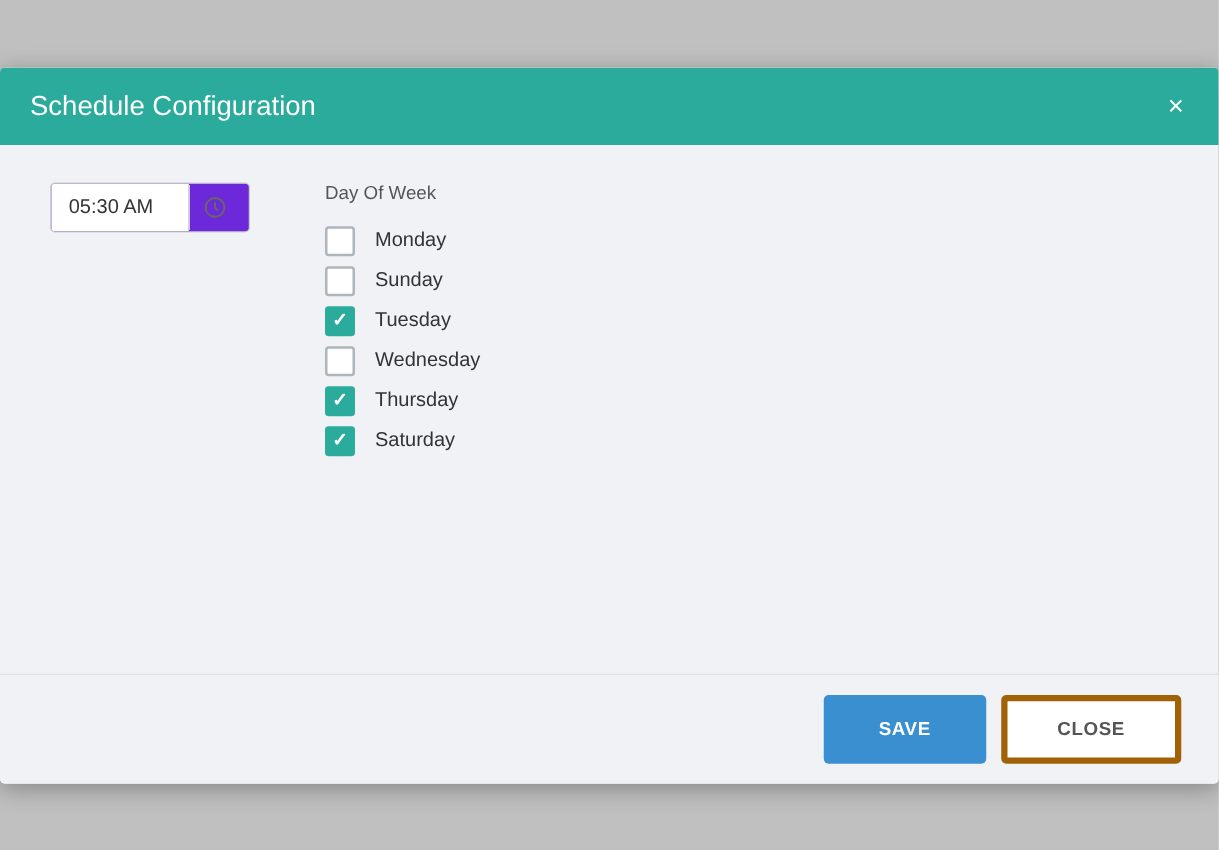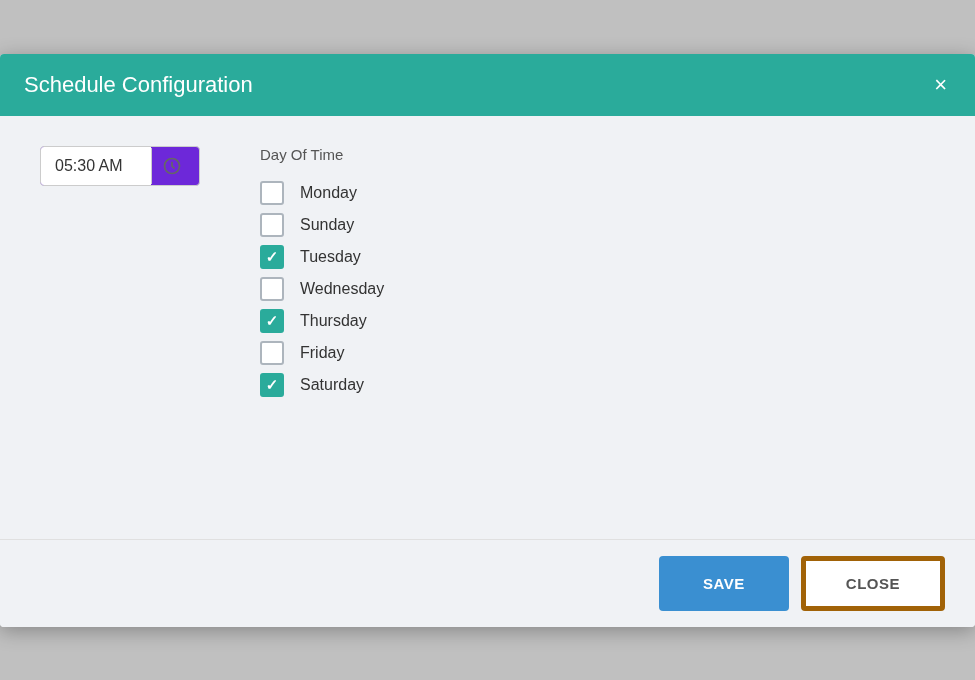--- a/index.html
+++ b/index.html
@@ -269,21 +269,21 @@
           <button class="time-icon-btn">
             <svg viewBox="0 0 24 24" stroke-width="2">
               <circle cx="12" cy="12" r="9"></circle>
               <polyline points="12 7 12 12 15 15"></polyline>
             </svg>
           </button>
         </div>
       </div>
 
       <div class="days-section">
-        <div class="days-title">Day Of Time</div>
+        <div class="days-title">Day Of Week</div>
         <div id="days-container">
             <div class="day-item">
               <div class="checkbox"></div>
               <span class="day-label">Monday</span>
             </div>
             <div class="day-item">
               <div class="checkbox"></div>
               <span class="day-label">Sunday</span>
             </div>
             <div class="day-item">
@@ -296,24 +296,20 @@
               <div class="checkbox"></div>
               <span class="day-label">Wednesday</span>
             </div>
             <div class="day-item">
               <div class="checkbox checked">
                 <span class="checkmark">✓</span>
               </div>
               <span class="day-label">Thursday</span>
             </div>
             <div class="day-item">
-              <div class="checkbox"></div>
-              <span class="day-label">Friday</span>
-            </div>
-            <div class="day-item">
               <div class="checkbox checked">
                 <span class="checkmark">✓</span>
               </div>
               <span class="day-label">Saturday</span>
             </div>
           </div>
       </div>
 
     </div>
   </div>

